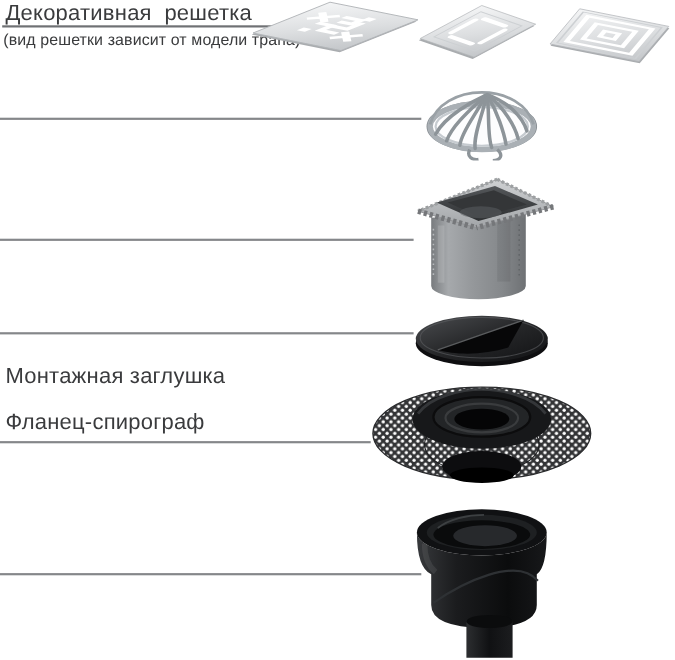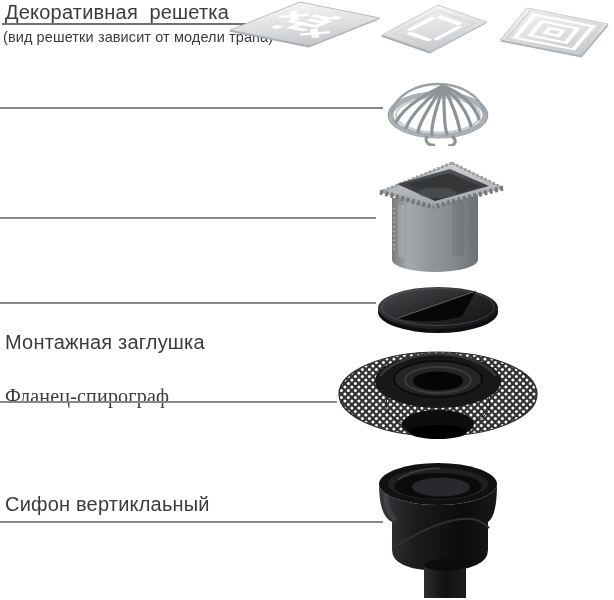--- a/index.html
+++ b/index.html
@@ -160,21 +160,21 @@
         <stop offset="1" stop-color="#111214"></stop>
       </linearGradient>
     </defs>
     <ellipse cx="438" cy="312" rx="60" ry="21" fill="#0e0e10"></ellipse>
     <ellipse cx="438" cy="308" rx="60" ry="21" fill="url(#plugGrad)"></ellipse>
     <ellipse cx="438" cy="307" rx="56" ry="18.5" fill="none" stroke="#5d5f62" stroke-width="1" opacity="0.6"></ellipse>
     <path d="M398,318 L476,291 L462,316 C440,323 414,323 398,318 Z" fill="#070708"></path>
     <path d="M398,318 L476,291" stroke="#5a5c5e" stroke-width="1.2" fill="none"></path>
   </svg>
 
-  <div class="part-label" style="top:385px;font-family:Liberation Serif, serif;">Фланец-спирограф</div>
+  <div class="part-label" style="top:373px;">Фланец-спирограф</div>
   <div class="divider" style="top:401px;width:337px;"></div>
 
   <svg class="img" style="left:334px;top:340px;" width="208" height="110" viewBox="334 340 208 110">
     <defs>
       <pattern id="mesh" width="7" height="7" patternUnits="userSpaceOnUse">
         <rect width="7" height="7" fill="#333436"></rect>
         <circle cx="1.9" cy="1.9" r="1.5" fill="#ffffff"></circle>
         <circle cx="5.4" cy="5.4" r="1.5" fill="#ffffff"></circle>
       </pattern>
     </defs>
@@ -186,21 +186,20 @@
     <ellipse cx="438" cy="424" rx="36" ry="14" fill="#0d0d0f"></ellipse>
     <ellipse cx="438" cy="432" rx="29" ry="7" fill="#000000"></ellipse>
 
     <ellipse cx="438" cy="381" rx="63" ry="27" fill="#17181a"></ellipse>
     <path d="M380,376 C392,360 420,354 438,354 C456,354 484,360 496,376" fill="none" stroke="#3c3e41" stroke-width="2.5" opacity="0.8"></path>
     <ellipse cx="438" cy="379" rx="44" ry="18" fill="#232527" stroke="#0c0c0d" stroke-width="2"></ellipse>
     <ellipse cx="438" cy="380" rx="33" ry="13" fill="none" stroke="#3a3c3e" stroke-width="2"></ellipse>
     <ellipse cx="438" cy="381" rx="25" ry="9.5" fill="#050506"></ellipse>
   </svg>
 
-  <div class="part-label" style="top:493px;">Сифон вертиклаьный</div>
   <div class="divider" style="top:521px;width:383px;"></div>
 
   <svg class="img" style="left:376px;top:456px;" width="128" height="144" viewBox="376 456 128 144">
     <defs>
       <linearGradient id="siphonGrad" x1="0" y1="0" x2="1" y2="0">
         <stop offset="0" stop-color="#37393c"></stop>
         <stop offset=".3" stop-color="#1b1c1e"></stop>
         <stop offset=".7" stop-color="#0b0c0d"></stop>
         <stop offset="1" stop-color="#17181a"></stop>
       </linearGradient>

